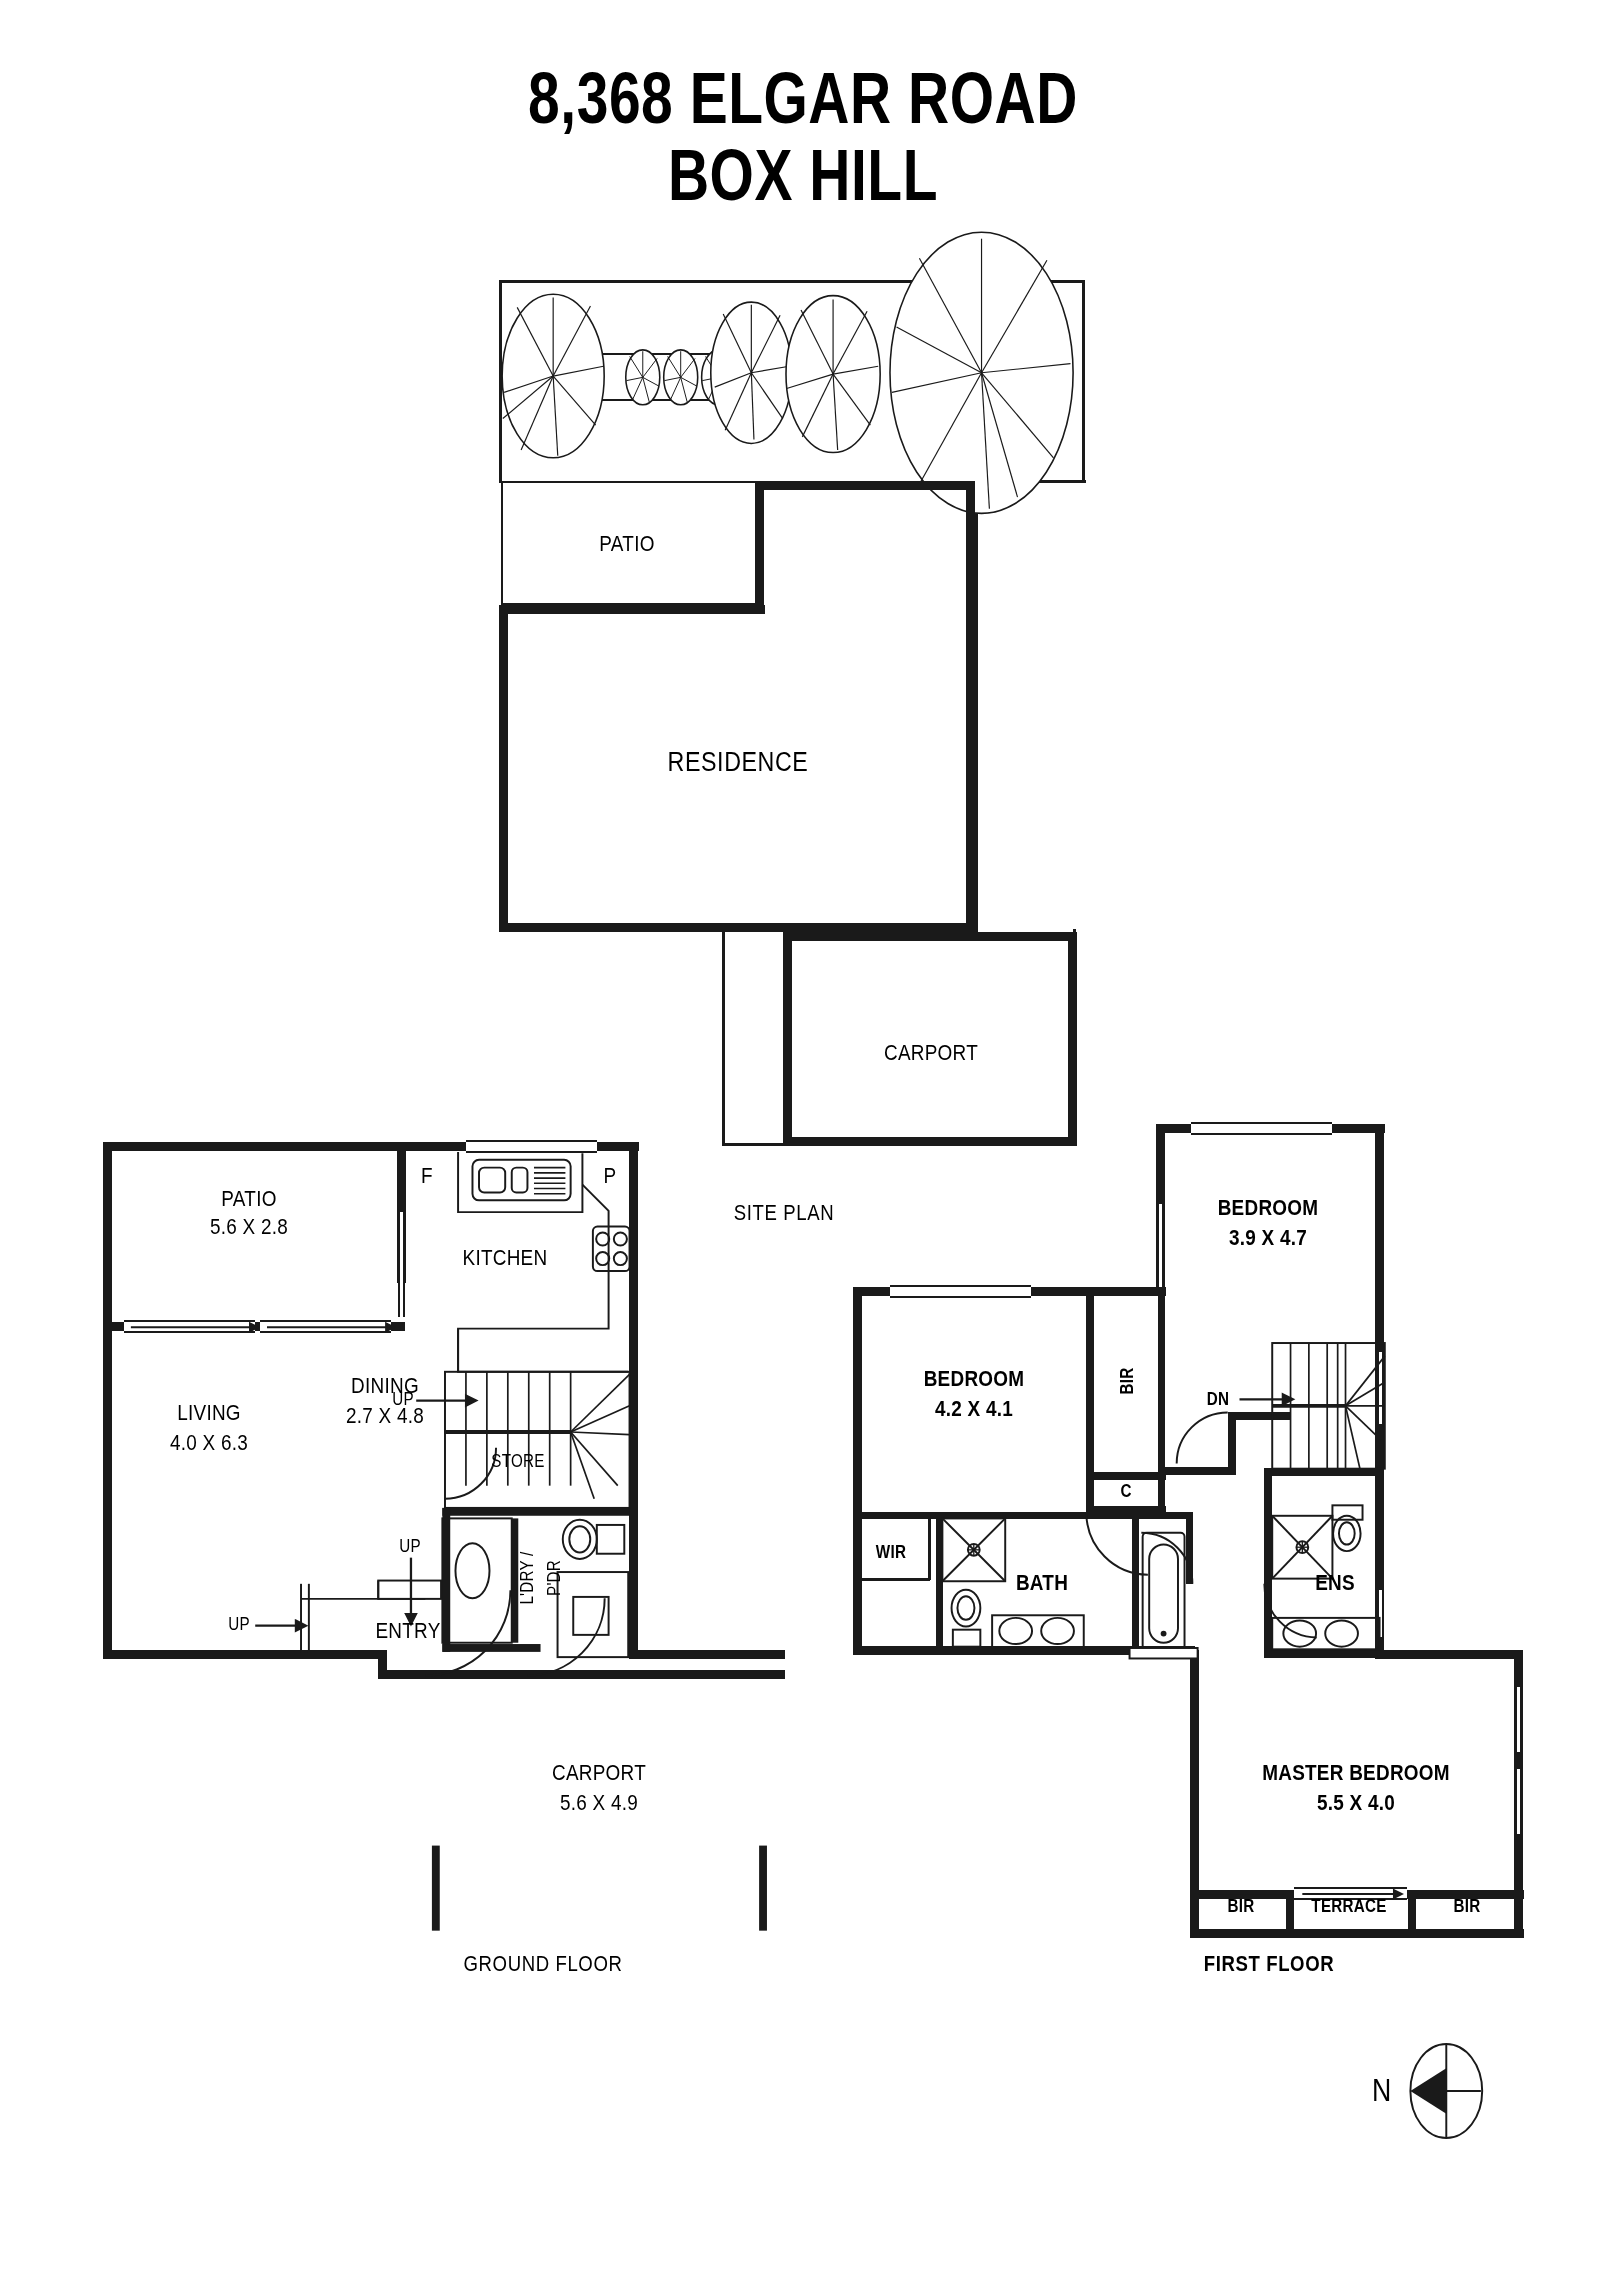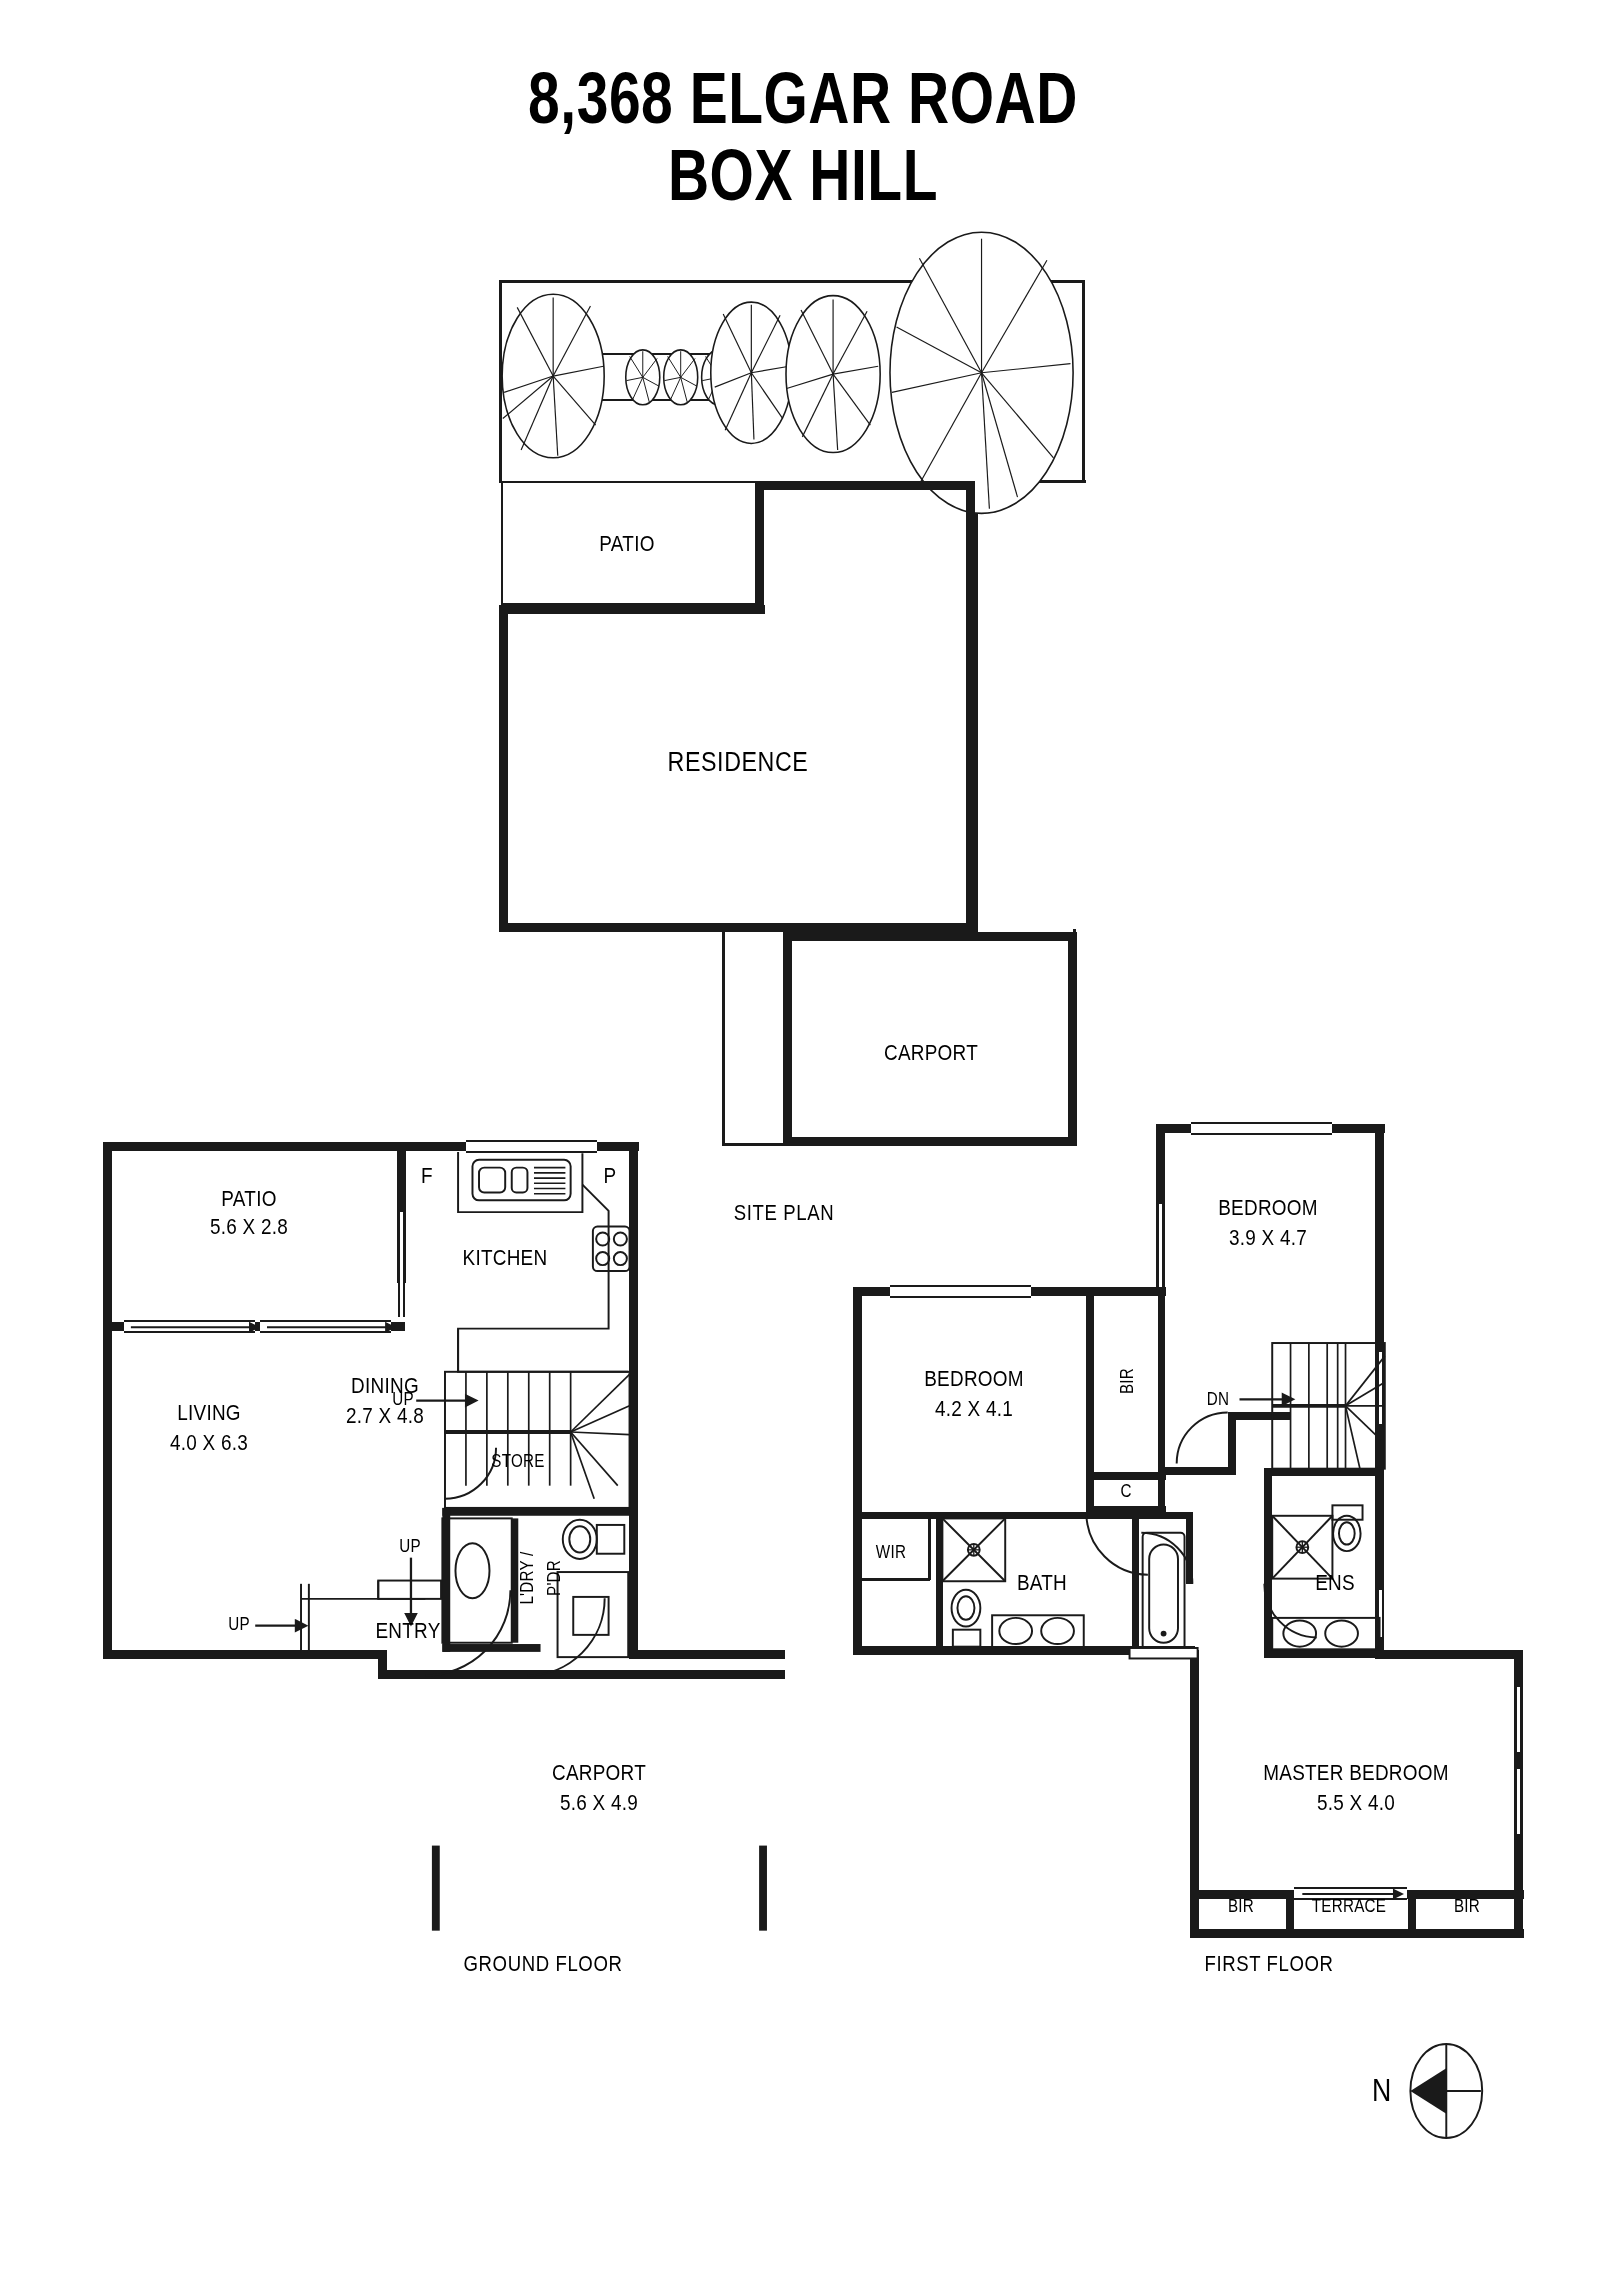--- a/index.html
+++ b/index.html
@@ -340,21 +340,21 @@
     <div class="lbl c rm-small" style="left:403px;top:1389px;">UP</div>
     <div class="lbl c rm-small" style="left:410px;top:1536px;">UP</div>
     <div class="lbl c rm-small" style="left:239px;top:1614px;">UP</div>
 
     <div class="lbl c rm-name" style="left:599px;top:1760px;">CARPORT</div>
     <div class="lbl c rm-dim" style="left:599px;top:1790px;">5.6 X 4.9</div>
 
     <div class="lbl c plan-caption" style="left:543px;top:1951px;">GROUND FLOOR</div>
   </div>
 
-  <div class="plan" id="first-floor" style="left:0;top:0;width:1623px;height:2029px;">
+  <div class="plan" id="first-floor" style="left:0;top:0;width:1623px;height:2029px;font-weight:bold;">
 
     <div class="w" style="left:1156px;top:1124px;width:9.2px;height:170px;"></div>
     <div class="w" style="left:1156px;top:1124px;width:229px;height:9.2px;"></div>
     <div class="w" style="left:1375px;top:1124px;width:9.2px;height:347px;"></div>
     <div class="win-h" style="left:1191px;top:1122px;width:141px;height:13px;"></div>
     <div class="win-v" style="left:1157px;top:1204px;width:6.5px;height:90px;"></div>
 
     <div class="w" style="left:853px;top:1287px;width:9.2px;height:366px;"></div>
     <div class="w" style="left:853px;top:1287px;width:313px;height:9.2px;"></div>
     <div class="win-h" style="left:890px;top:1285px;width:141px;height:13px;"></div>

